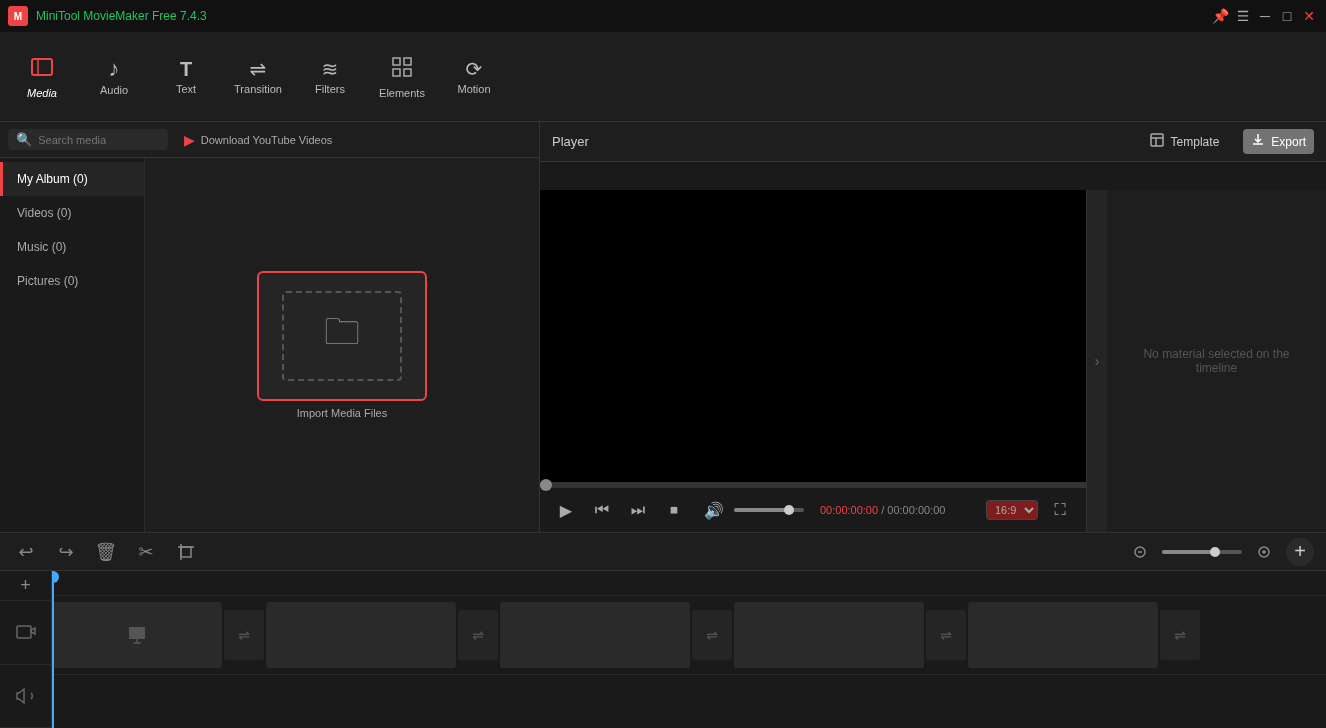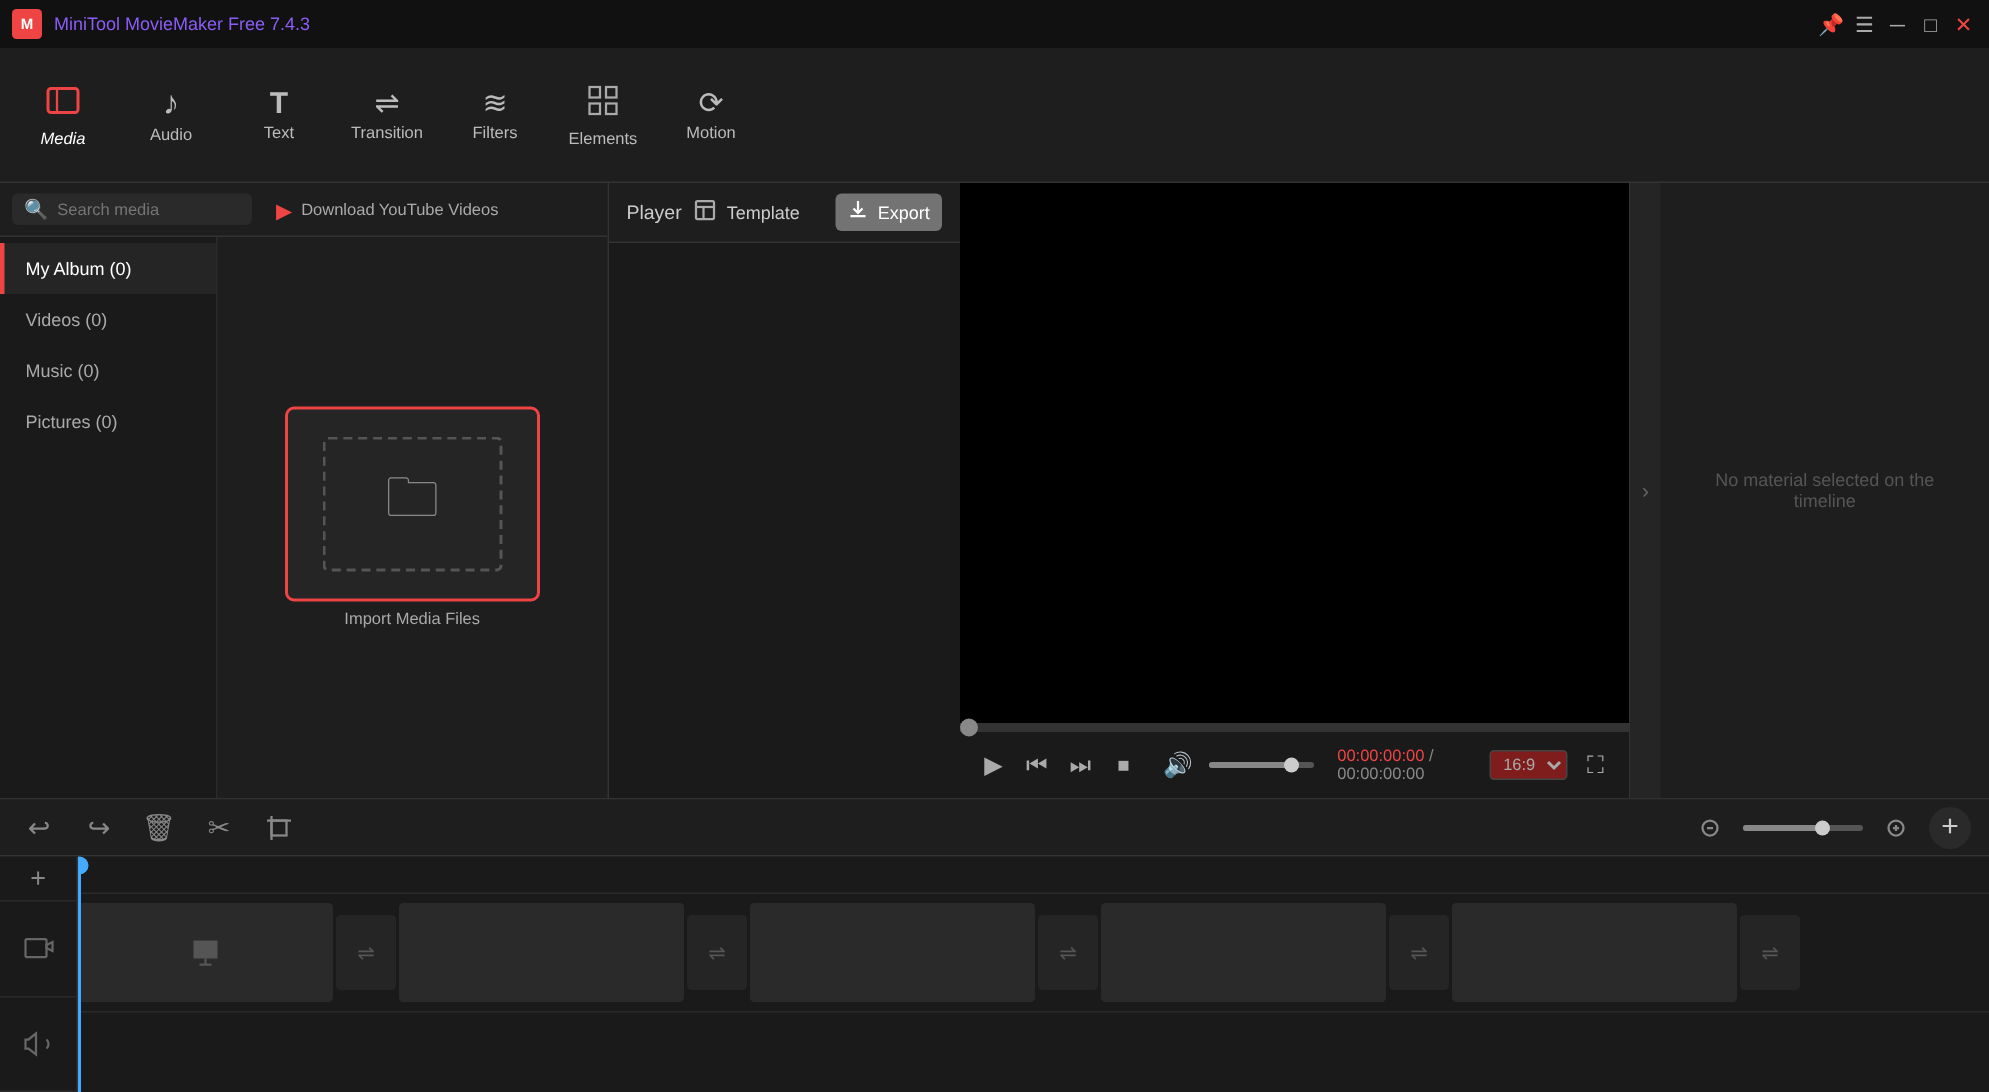--- a/index.html
+++ b/index.html
@@ -21,21 +21,21 @@
       align-items: center;
       padding: 0 8px;
       justify-content: space-between;
     }
     #title-bar-left {
       display: flex;
       align-items: center;
       gap: 8px;
     }
     #title-text {
-      color: #8b5cf6;
+      color: #22c55e;
       font-size: 12px;
     }
     #title-bar-controls {
       display: flex;
       gap: 4px;
     }
     .title-btn {
       width: 18px;
       height: 18px;
       background: none;
@@ -212,21 +212,22 @@
     #import-label {
       margin-top: 6px;
       font-size: 11px;
       color: #aaa;
     }
 
     
     #right-panel {
       flex: 1;
       display: flex;
-      flex-direction: row;
+      flex-direction: column;
+      gap: 28px;
     }
 
     
     #player-header {
       background: #1e1e1e;
       height: 40px;
       display: flex;
       align-items: center;
       padding: 0 12px;
       border-bottom: 1px solid #333;

